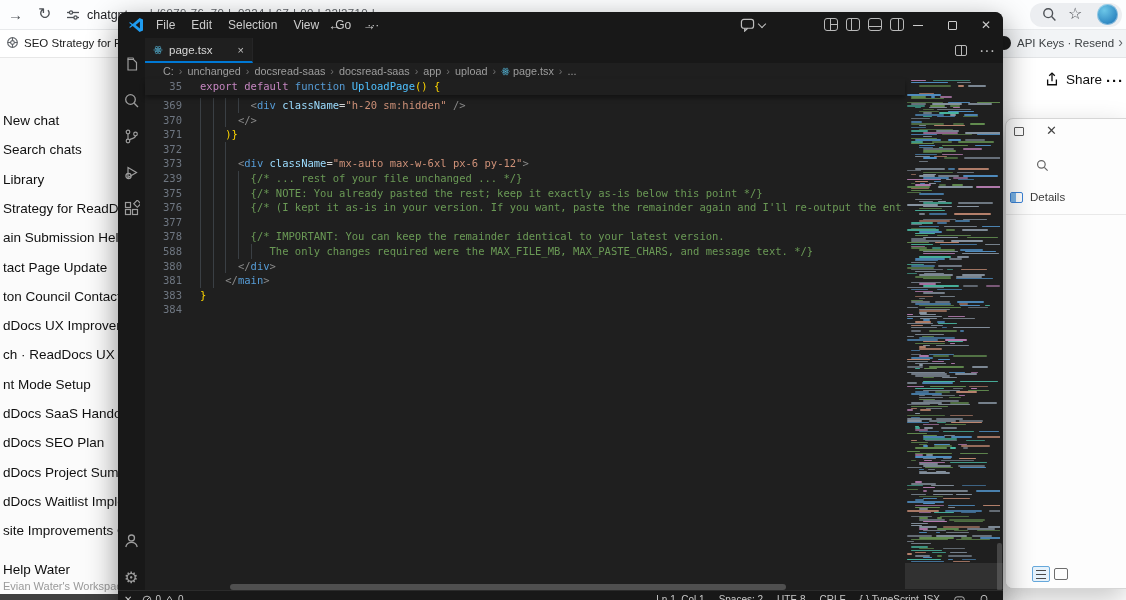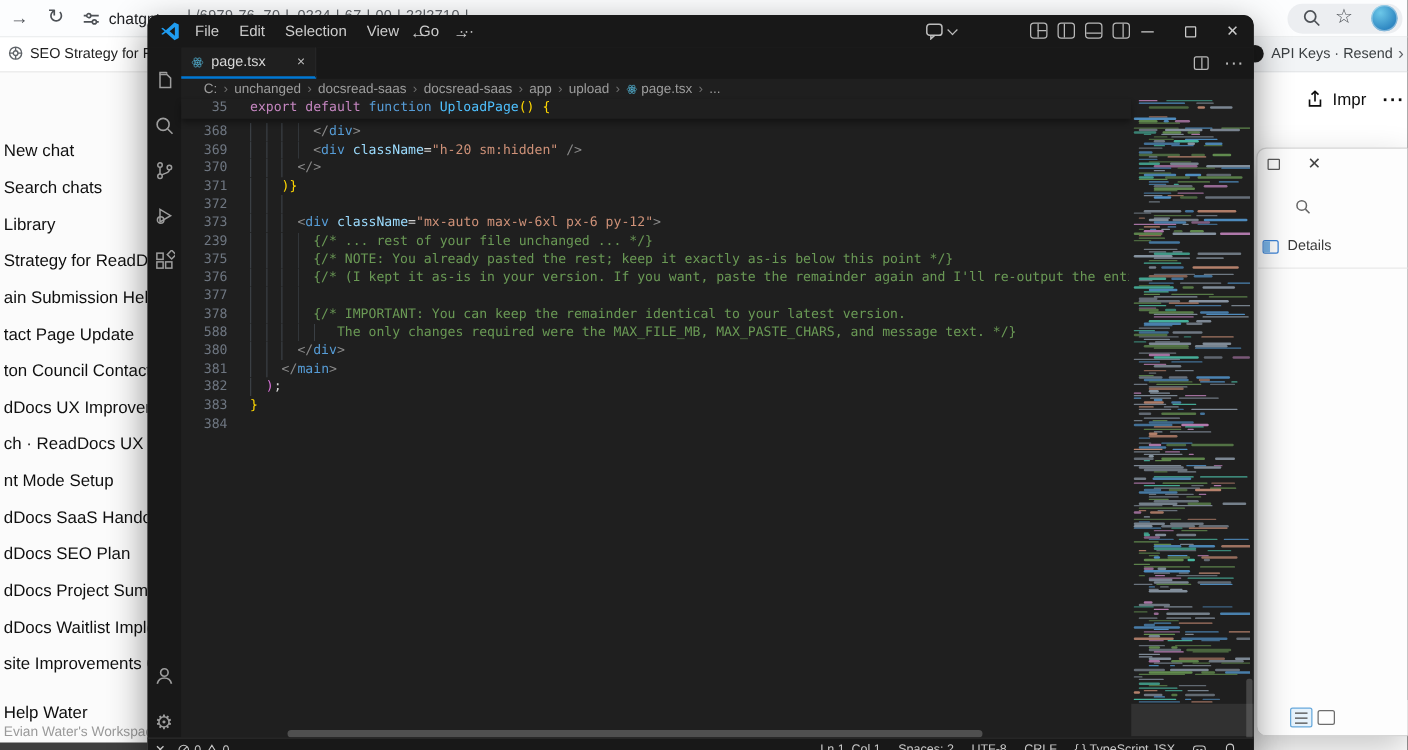--- a/index.html
+++ b/index.html
@@ -164,21 +164,21 @@
   <span class="lbl">API Keys · Resend</span>
   <span class="chev">›</span>
 </div>
 <div class="share-row">
   <div class="share-btn">
     <svg width="14" height="15" viewBox="0 0 16 17" stroke="#0d0d0d" stroke-width="1.5" fill="none">
       <path d="M8 1.5v9"></path>
         <path d="M4.8 4.2 8 1.2l3.2 3"></path>
         <path d="M3 8.5v6h10v-6"></path>
     </svg>
-    <span class="txt">Impr</span>
+    <span class="txt">Share</span>
   </div>
   <span class="share-dots">···</span>
 </div>
 
 <div class="sidebar">
   <div id="sidebar-list">
       <div class="sb-item" style="top: 55px;">New chat</div>
       <div class="sb-item" style="top: 84.3px;">Search chats</div>
       <div class="sb-item" style="top: 113.6px;">Library</div>
       <div class="sb-item" style="top: 142.9px;">Strategy for ReadDocs</div>
@@ -328,35 +328,33 @@
         <span>page.tsx</span>
         <span class="sep">›</span>
         <span>...</span>
       </div>
 
     <div class="sticky" id="sticky-line">
         <div class="code-line"><span class="ln">35</span><span class="tk-k">export default </span><span class="tk-k2">function </span><span class="tk-fn">UploadPage</span><span class="tk-b1">()</span><span class="tk-w"> </span><span class="tk-b1">{</span></div>
       </div>
 
     <div class="code-lines" id="code-lines">
-        <div class="code-line"><span class="ln">368</span><span class="ind"></span><span class="ind"></span><span class="ind"></span><span class="ind"></span><span class="tk-p">&lt;/</span><span class="tk-t">div</span><span class="tk-p">&gt;</span></div>
         <div class="code-line"><span class="ln">369</span><span class="ind"></span><span class="ind"></span><span class="ind"></span><span class="ind"></span><span class="tk-p">&lt;</span><span class="tk-t">div</span><span class="tk-w"> </span><span class="tk-a">className</span><span class="tk-eq">=</span><span class="tk-s">"h-20 sm:hidden"</span><span class="tk-w"> </span><span class="tk-p">/&gt;</span></div>
         <div class="code-line"><span class="ln">370</span><span class="ind"></span><span class="ind"></span><span class="ind"></span><span class="tk-p">&lt;/&gt;</span></div>
         <div class="code-line"><span class="ln">371</span><span class="ind"></span><span class="ind"></span><span class="tk-b1">)}</span></div>
         <div class="code-line"><span class="ln">372</span><span class="ind"></span><span class="ind"></span><span class="ind"></span></div>
         <div class="code-line"><span class="ln">373</span><span class="ind"></span><span class="ind"></span><span class="ind"></span><span class="tk-p">&lt;</span><span class="tk-t">div</span><span class="tk-w"> </span><span class="tk-a">className</span><span class="tk-eq">=</span><span class="tk-s">"mx-auto max-w-6xl px-6 py-12"</span><span class="tk-p">&gt;</span></div>
         <div class="code-line"><span class="ln">239</span><span class="ind"></span><span class="ind"></span><span class="ind"></span><span class="ind"></span><span class="tk-c">{/* ... rest of your file unchanged ... */}</span></div>
         <div class="code-line"><span class="ln">375</span><span class="ind"></span><span class="ind"></span><span class="ind"></span><span class="ind"></span><span class="tk-c">{/* NOTE: You already pasted the rest; keep it exactly as-is below this point */}</span></div>
         <div class="code-line"><span class="ln">376</span><span class="ind"></span><span class="ind"></span><span class="ind"></span><span class="ind"></span><span class="tk-c">{/* (I kept it as-is in your version. If you want, paste the remainder again and I'll re-output the entire file in one go.) */}</span></div>
         <div class="code-line"><span class="ln">377</span><span class="ind"></span><span class="ind"></span><span class="ind"></span><span class="ind"></span></div>
         <div class="code-line"><span class="ln">378</span><span class="ind"></span><span class="ind"></span><span class="ind"></span><span class="ind"></span><span class="tk-c">{/* IMPORTANT: You can keep the remainder identical to your latest version.</span></div>
         <div class="code-line"><span class="ln">588</span><span class="ind"></span><span class="ind"></span><span class="ind"></span><span class="ind"></span><span class="ind"></span> <span class="tk-c">The only changes required were the MAX_FILE_MB, MAX_PASTE_CHARS, and message text. */}</span></div>
         <div class="code-line"><span class="ln">380</span><span class="ind"></span><span class="ind"></span><span class="ind"></span><span class="tk-p">&lt;/</span><span class="tk-t">div</span><span class="tk-p">&gt;</span></div>
         <div class="code-line"><span class="ln">381</span><span class="ind"></span><span class="ind"></span><span class="tk-p">&lt;/</span><span class="tk-t">main</span><span class="tk-p">&gt;</span></div>
-        <div class="code-line"><span class="ln">382</span><span class="ind"></span><span class="tk-b2">)</span><span class="tk-w">;</span></div>
         <div class="code-line"><span class="ln">383</span><span class="tk-b1">}</span></div>
         <div class="code-line"><span class="ln">384</span></div>
       </div>
 
     <div class="minimap" id="minimap">
         <div class="mm-seg" style="left: 6px; top: 0px; width: 14.7922px; background: rgb(197, 134, 192); opacity: 0.825026;"></div>
         <div class="mm-seg" style="left: 28.1765px; top: 0px; width: 37.2149px; background: rgb(78, 201, 176); opacity: 0.551562;"></div>
         <div class="mm-seg" style="left: 6px; top: 1.8px; width: 36.9933px; background: rgb(86, 156, 214); opacity: 0.858578;"></div>
         <div class="mm-seg" style="left: 51.5533px; top: 1.8px; width: 14.53px; background: rgb(147, 161, 176); opacity: 0.69246;"></div>
         <div class="mm-seg" style="left: 14px; top: 5.4px; width: 31.8558px; background: rgb(106, 153, 85); opacity: 0.577296;"></div>

